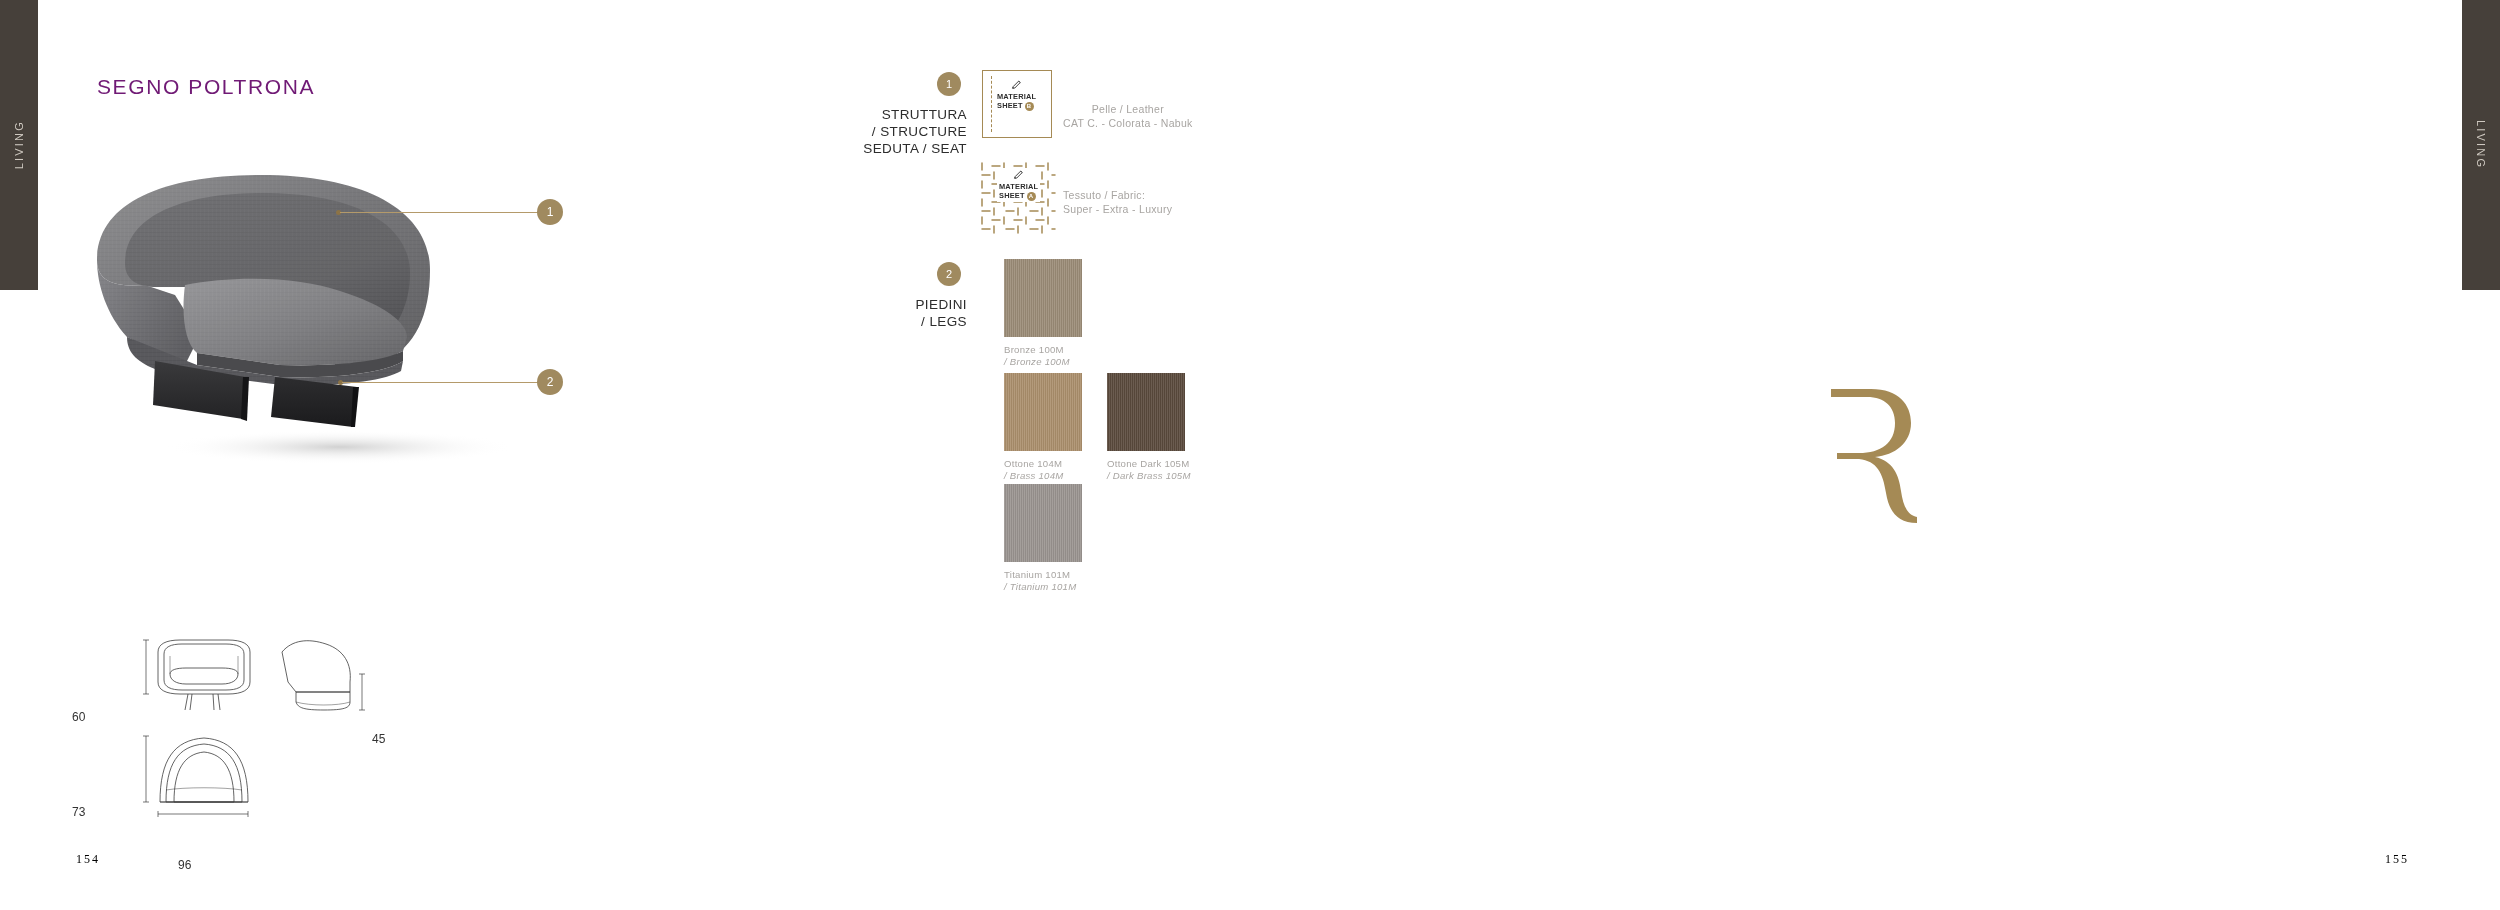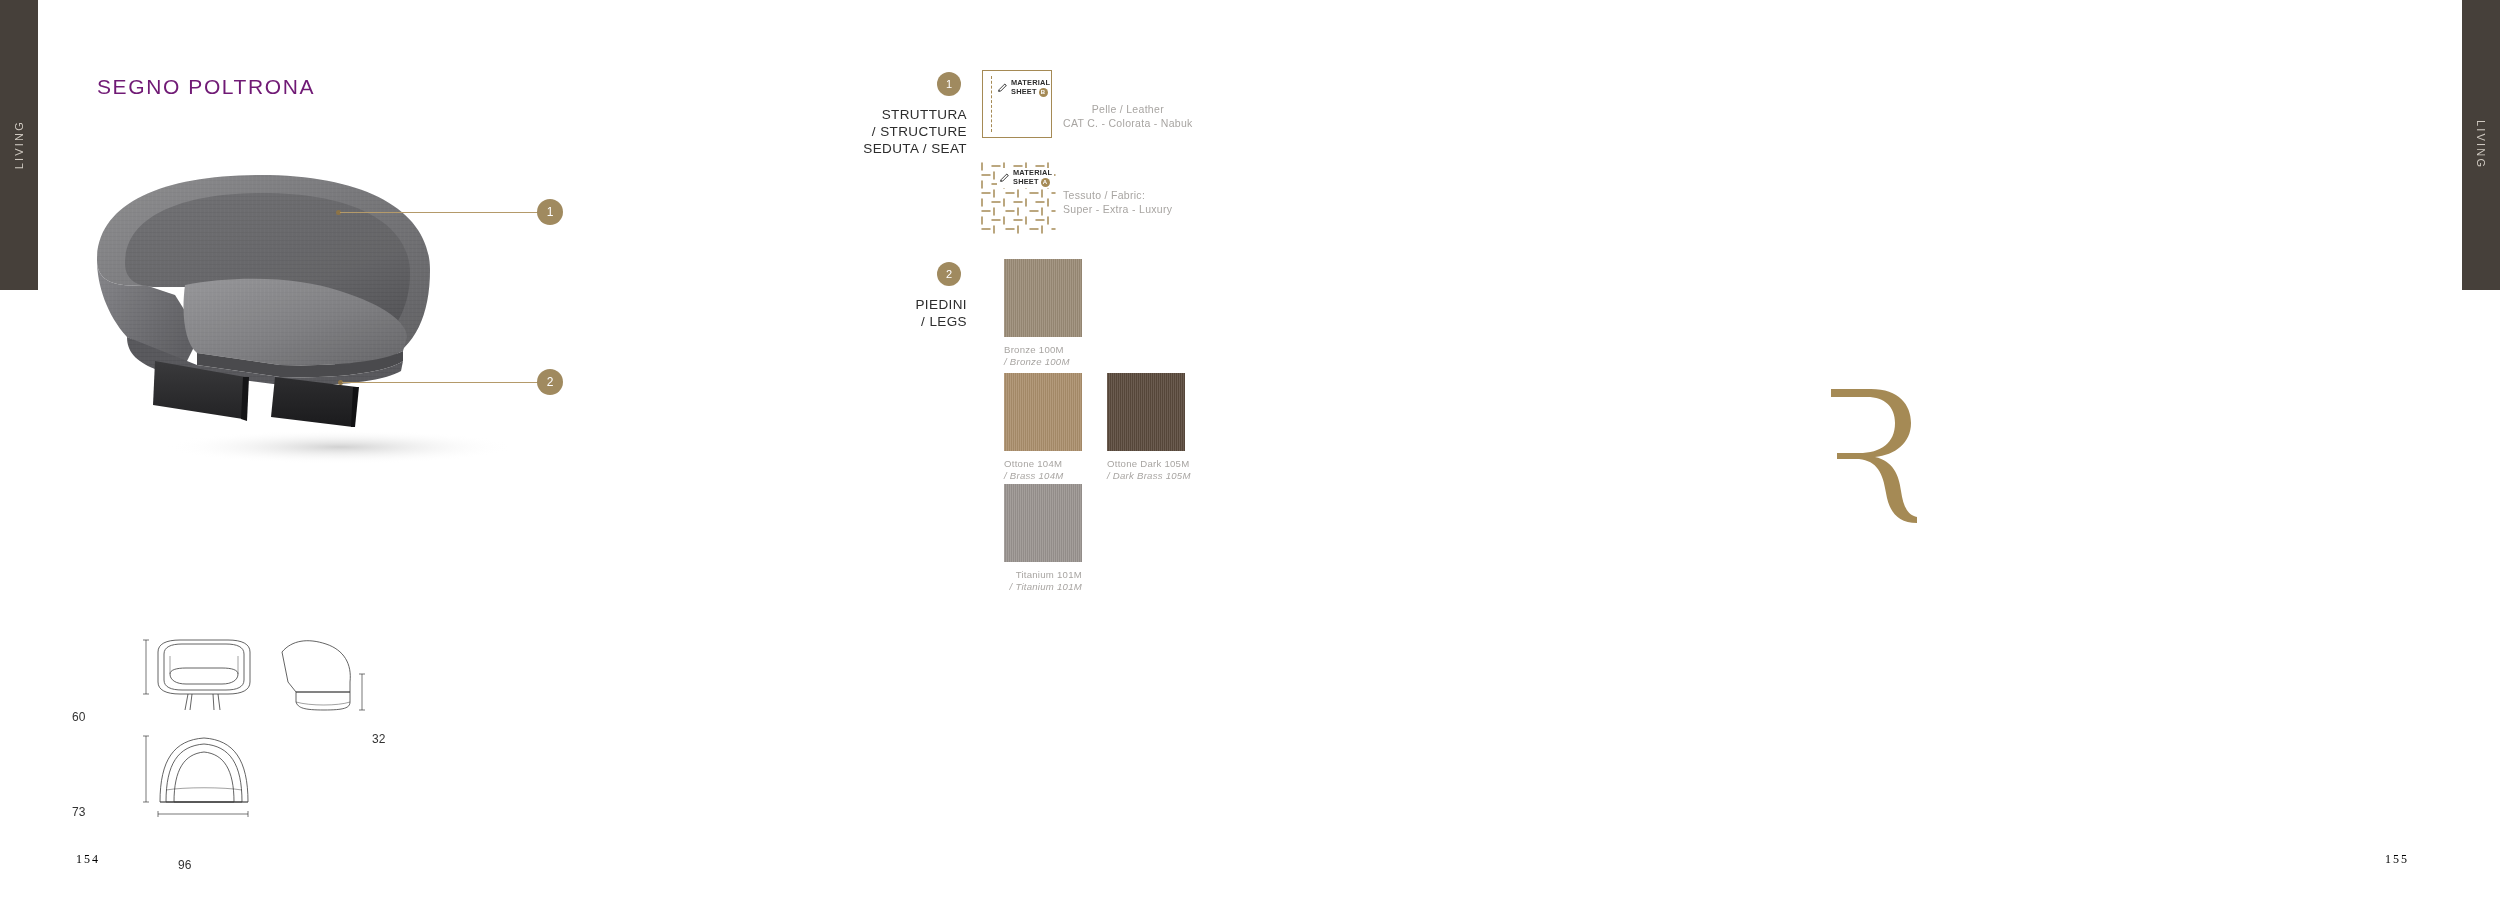--- a/index.html
+++ b/index.html
@@ -41,21 +41,21 @@
     position:absolute;text-align:right;color:#2d2d2d;
     font-size:13.5px;line-height:17px;letter-spacing:.4px;
   }
   .ms-box{
     position:absolute;border:1.4px solid #a58a55;background:#fff;
     box-sizing:border-box;
   }
   .ms-dash{
     position:absolute;border-left:1.4px dashed #a58a55;
   }
-  .ms-tag{position:absolute;display:flex;align-items:center;gap:3px;}
+  .ms-tag{position:absolute;display:flex;align-items:center;gap:3px;flex-direction:column;}
   .ms-tag .txt{
     font-size:7.4px;line-height:8.6px;color:#2d2d2d;letter-spacing:.2px;font-weight:700;
   }
   .ms-letter{
     display:inline-flex;align-items:center;justify-content:center;
     width:9px;height:9px;border-radius:50%;background:#a58a55;color:#fff;
     font-size:6px;font-weight:700;margin-left:2px;vertical-align:middle;
   }
   .desc{
     position:absolute;color:#a8a5a2;font-size:10.5px;line-height:13.5px;letter-spacing:.3px;
@@ -265,21 +265,21 @@
 <div class="swatch" style="left:1083px;top:373px;">
   <div class="chip" style="background:#5a4a3c;">
       <div class="grain"></div>
     </div>
   <div class="cap">
     <div>Ottone Dark 105M</div>
     <div class="it">/ Dark Brass 105M</div>
   </div>
 </div>
 
-<div class="swatch" style="left:980px;top:484px;text-align:right;">
+<div class="swatch" style="left:980px;top:484px;">
   <div class="chip" style="background:#9a9490;">
       <div class="grain"></div>
     </div>
   <div class="cap">
     <div>Titanium 101M</div>
     <div class="it">/ Titanium 101M</div>
   </div>
 </div>
 
 <div class="tech" style="left:100px;top:630px;">
@@ -314,21 +314,21 @@
     <path d="M66,160 C84,157 124,157 142,160" opacity="0.6"></path>
     <path d="M60,172 L148,172" opacity="0.8"></path>
 
     <path d="M46,106 L46,172 M43,106 L49,106 M43,172 L49,172" stroke-width="0.7"></path>
 
     <path d="M58,184 L148,184 M58,181 L58,187 M148,181 L148,187" stroke-width="0.7"></path>
   </g>
 </svg>
 </div>
 <div class="dim-text" style="left:72px;top:670px;">60</div>
-<div class="dim-text" style="left:372px;top:692px;">32</div>
+<div class="dim-text" style="left:372px;top:692px;">45</div>
 <div class="dim-text" style="left:72px;top:765px;">73</div>
 <div class="dim-text" style="left:178px;top:818px;">96</div>
 
 <div class="logo">
   <svg width="110" height="160" viewBox="0 0 110 160">
     <path d="M6,14 L46,14 C74,14 86,30 86,48 C86,68 70,80 50,82
              C68,86 74,100 76,116 C78,130 82,140 92,142 L92,148
              C72,148 64,136 61,118 C58,98 52,86 34,84 L12,84
              L12,78 L34,78 C56,78 70,68 70,48 C70,32 60,22 42,22 L6,22 Z" fill="#a58a55"></path>
   </svg>

